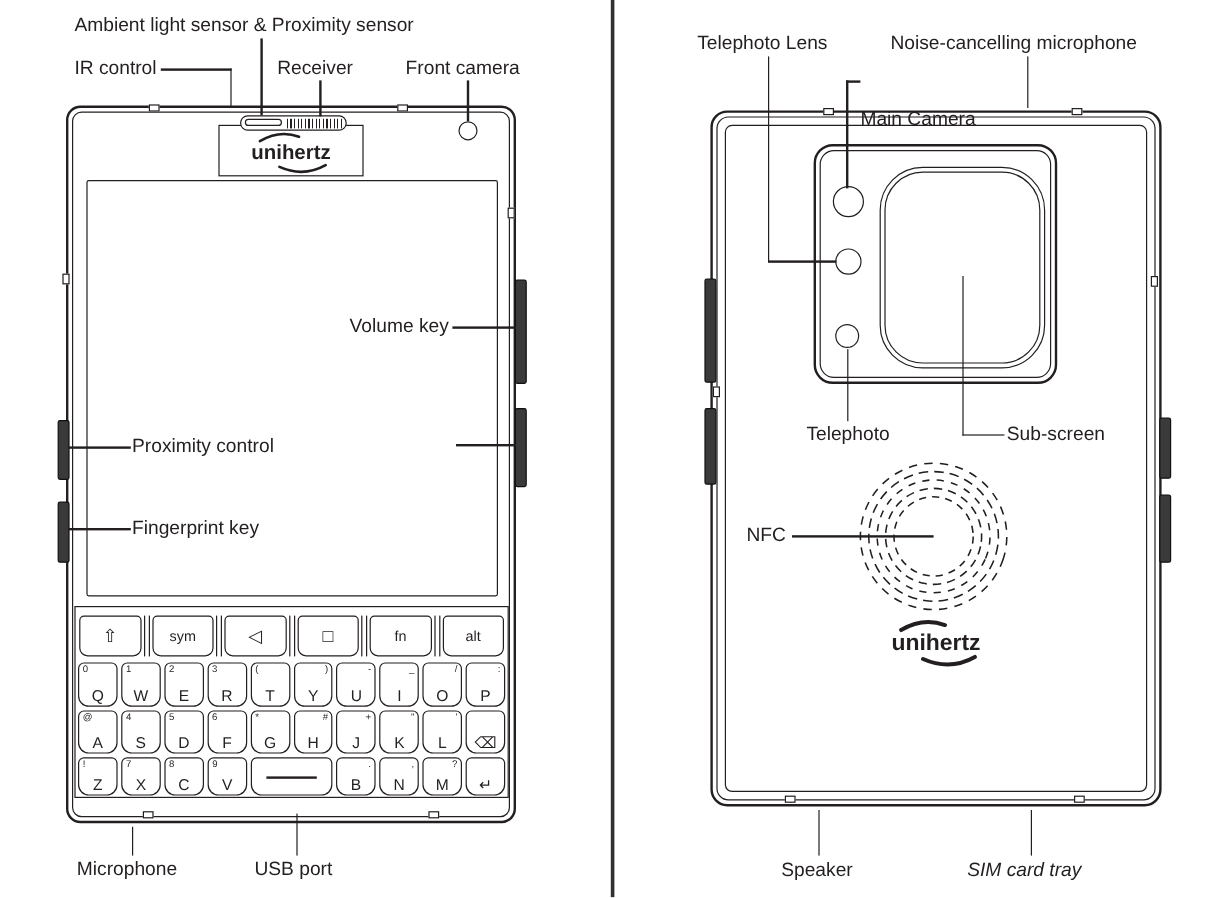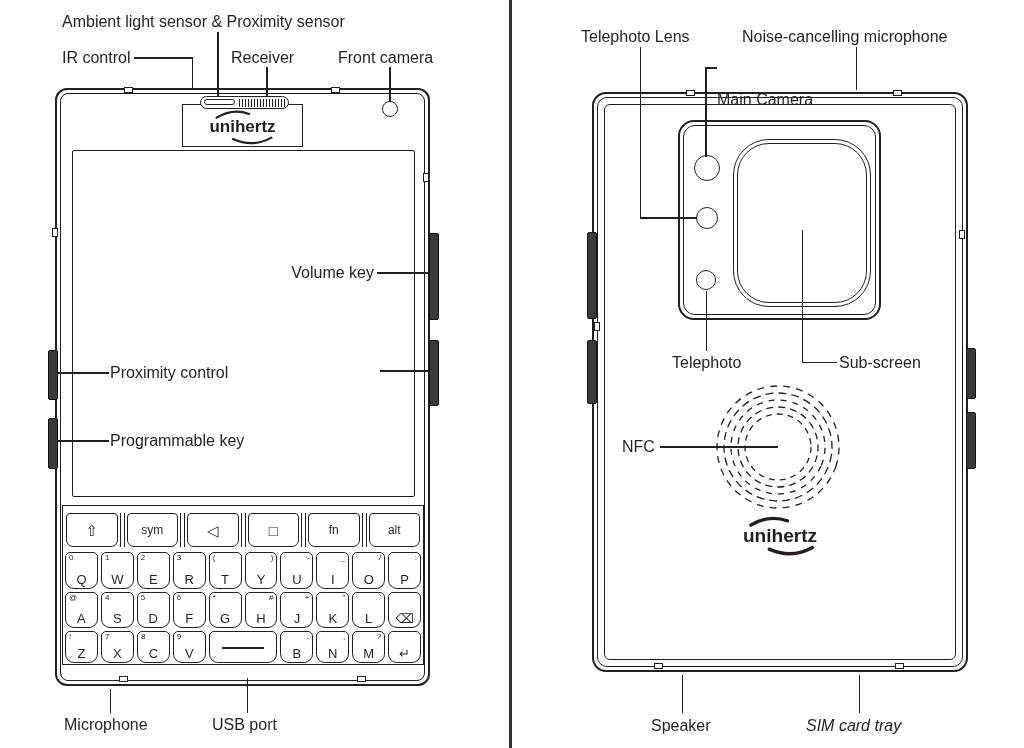--- a/index.html
+++ b/index.html
@@ -273,21 +273,21 @@
   <div class="lv" style="left:389px;top:67px;height:34px;"></div>
 
   <div class="lbl" style="left:280px;top:264px;width:94px;text-align:right;">Volume key</div>
   <div class="lh" style="left:377px;top:272px;width:53px;"></div>
 
   <div class="lh" style="left:380px;top:370px;width:50px;"></div>
 
   <div class="lbl" style="left:110px;top:364px;">Proximity control</div>
   <div class="lh" style="left:57px;top:372px;width:52px;"></div>
 
-  <div class="lbl" style="left:110px;top:432px;">Programmable key</div>
+  <div class="lbl" style="left:110px;top:432px;">Fingerprint key</div>
   <div class="lh" style="left:57px;top:440px;width:52px;"></div>
 
   <div class="lbl" style="left:64px;top:716px;">Microphone</div>
   <div class="lv" style="left:109.5px;top:689px;height:24px;"></div>
 
   <div class="lbl" style="left:212px;top:716px;">USB port</div>
   <div class="lv" style="left:246.5px;top:678px;height:35px;"></div>
 
   <div class="lbl" style="left:581px;top:28px;">Telephoto Lens</div>
   <div class="lv" style="left:639.5px;top:47px;height:171px;"></div>

